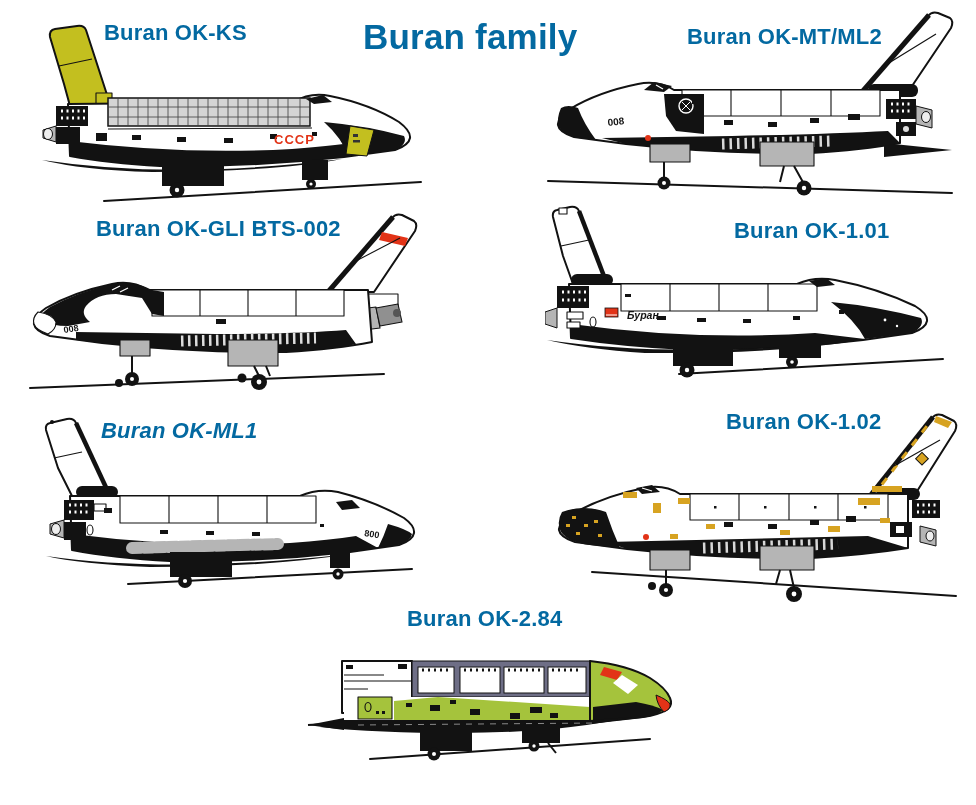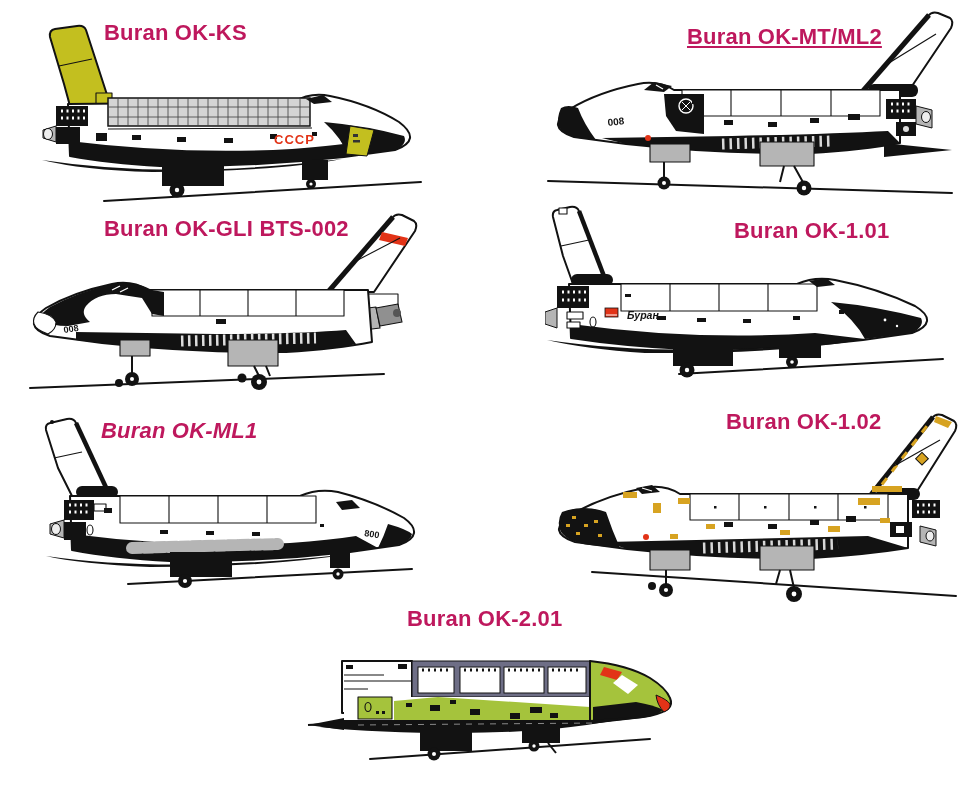--- a/index.html
+++ b/index.html
@@ -4,41 +4,42 @@
 <style>
   :root{
     --c-ink:#121212; --c-olive:#c3bf1f; --c-red:#e23317; --c-gold:#d7a321;
     --c-green:#a5c33c; --c-slate:#6e6e86; --c-gray:#b5b5b5; --c-light-gray:#d4d4d4;
     --c-background:#ffffff;
   }
   html,body{margin:0;padding:0;background:var(--c-background);}
   .stage{position:relative;width:976px;height:805px;background:var(--c-background);
          overflow:hidden;font-family:"Liberation Sans",sans-serif;}
   .fig{position:absolute;}
-  .fig-label{position:absolute;font-weight:bold;font-size:22px;color:#be185d;
+  .fig-label{position:absolute;font-weight:bold;font-size:22px;color:#0369a1;
              white-space:nowrap;letter-spacing:.2px;}
   .title{font-size:35px;}
   svg{display:block;}
   svg text{font-family:"Liberation Sans",sans-serif;}
   .o2{stroke:var(--c-ink);stroke-width:2;stroke-linejoin:round;}
   .o1{stroke:var(--c-ink);stroke-width:1.1;stroke-linejoin:round;}
   .nf{fill:none;}
 </style>
 </head>
 <body>
 
 <div class="stage">
 
   <div class="fig-label" style="left:104px;top:20px;">Buran OK-KS</div>
-  <div class="fig-label" style="left:687px;top:24px;text-decoration:underline;">Buran OK-MT/ML2</div>
-  <div class="fig-label" style="left:104px;top:216px;">Buran OK-GLI BTS-002</div>
+  <div class="fig-label title" style="left:363px;top:17px;">Buran family</div>
+  <div class="fig-label" style="left:687px;top:24px;">Buran OK-MT/ML2</div>
+  <div class="fig-label" style="left:96px;top:216px;">Buran OK-GLI BTS-002</div>
   <div class="fig-label" style="left:734px;top:218px;">Buran OK-1.01</div>
   <div class="fig-label" style="left:101px;top:418px;font-style:italic;">Buran OK-ML1</div>
   <div class="fig-label" style="left:726px;top:409px;text-align:center;">Buran OK-1.02</div>
-  <div class="fig-label" style="left:407px;top:606px;">Buran OK-2.01</div>
+  <div class="fig-label" style="left:407px;top:606px;">Buran OK-2.84</div>
 
   <svg class="fig" style="left:12px;top:14px;" width="410" height="190" viewBox="0 0 410 190">
     <path d="M92 187 L409 168" class="o2 nf" stroke-linecap="round"></path>
     <g>
       <path class="o2" fill="var(--c-olive)" d="M98 90 L74 16 Q72 11 65 12 L43 15 Q37 16 38 23 L52 70 L58 92 Z"></path>
       <path class="o1 nf" d="M47 52 L80 45"></path>
       <rect x="84" y="79" width="16" height="11" class="o1" fill="var(--c-olive)"></rect>
     </g>
     <path class="o2" fill="#fff" d="M56 90 L282 88 Q298 78 318 82 Q358 90 387 108 Q399 117 398 124 Q397 131 383 136 L332 143 Q240 153 148 152 Q96 149 58 142 Z"></path>
     <path fill="var(--c-ink)" d="M57 127 Q170 141 280 135 Q330 131 352 127 L340 141 L332 143 Q240 153 148 152 Q96 149 58 142 Z"></path>

